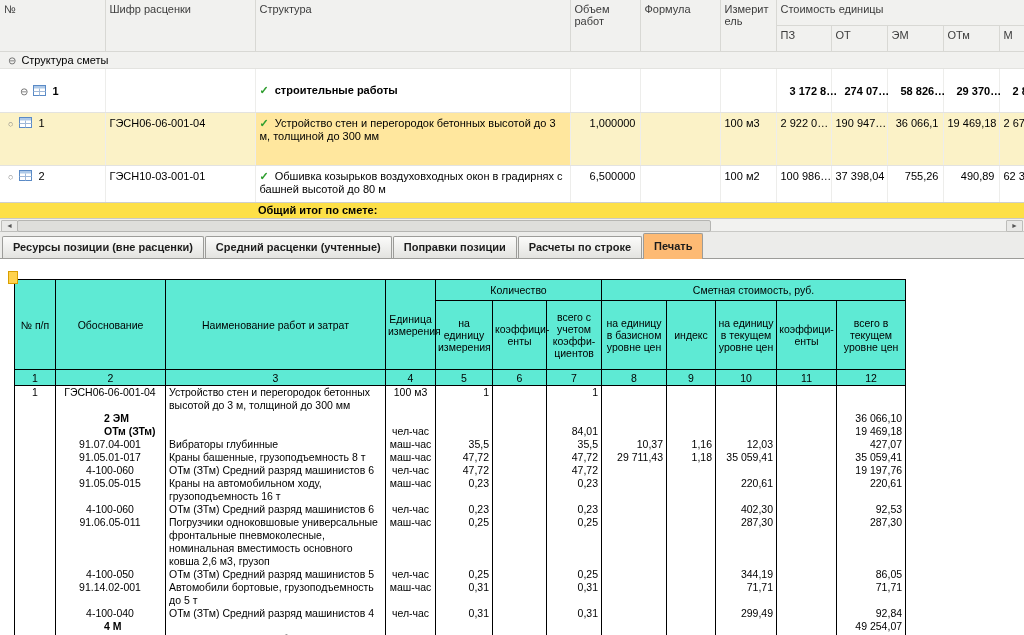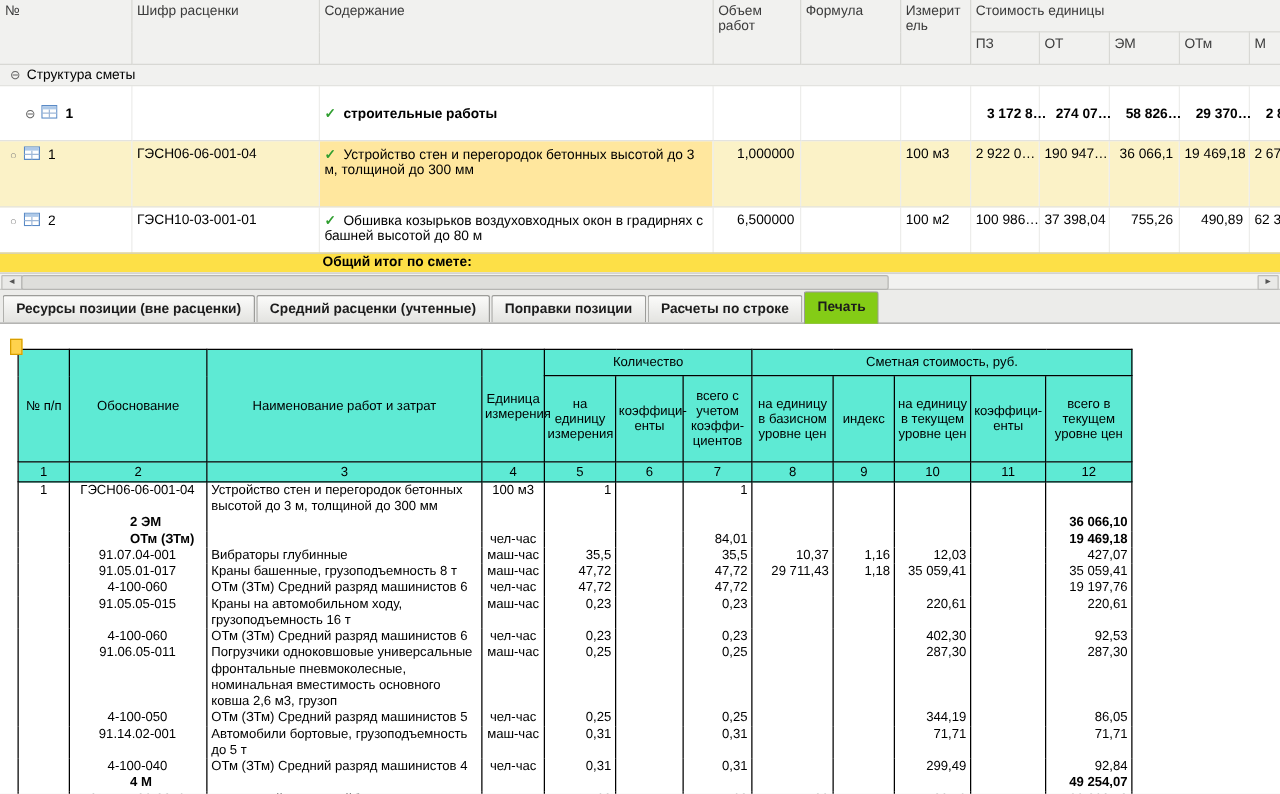--- a/index.html
+++ b/index.html
@@ -41,39 +41,39 @@
   .sbtn.left{left:1px;}
   .sbtn.right{right:1px;}
   .sthumb{position:absolute;top:1px;left:17px;width:692px;height:10px;background:#dededb;border:1px solid #b5b5b2;border-radius:2px;}
 
   
   .tabs{position:relative;width:1024px;height:26px;background:#ececea;display:flex;align-items:flex-end;
         padding-left:2px;box-sizing:border-box;}
   .tab{flex:0 0 auto;border:1px solid #9c9c99;border-bottom:none;border-radius:2px 2px 0 0;
        background:linear-gradient(#fbfbfa,#e3e3e0);padding:0 10px;height:21px;line-height:20px;
        margin-right:1px;color:#1c1c1c;white-space:nowrap;cursor:default;font-weight:bold;}
-  .tab.active{background:#84cc16;height:25px;line-height:24px;position:relative;z-index:3;margin-bottom:-1px;}
+  .tab.active{background:#fdba74;height:25px;line-height:24px;position:relative;z-index:3;margin-bottom:-1px;}
 
   
   .print-panel{position:relative;width:1024px;height:377px;background:#fff;border-top:1px solid #9c9c99;
                box-sizing:border-box;overflow:hidden;}
   .corner-marker{position:absolute;left:8px;top:12px;width:8px;height:11px;background:#ffd24d;border:1px solid #d99f00;}
   table.print{border-collapse:collapse;table-layout:fixed;width:891px;margin:20px 0 0 14px;font-size:10.5px;}
   table.print th{border:1px solid #000;font-weight:normal;text-align:center;vertical-align:middle;
                  padding:1px 2px;line-height:12px;background:#5eead4;}
   table.print tr.ph1 th{height:18px;}
   table.print tr.ph2 th{height:66px;}
   table.print tr.ph3 th{height:13px;}
   table.print tbody td{border-left:1px solid #000;border-right:1px solid #000;padding:0 3px;
                        line-height:13px;vertical-align:top;}
   table.print tbody td:nth-child(1){text-align:center;}
   table.print tbody td:nth-child(2){text-align:center;padding-right:4px;white-space:nowrap;}
   table.print tbody tr.pos td:nth-child(2){text-align:center;}
   table.print tbody tr.sec td:nth-child(2){text-align:left;padding-left:48px;font-weight:bold;}
-  table.print tbody tr.sec td:nth-child(12){font-weight:bold;margin-top:20px;}
+  table.print tbody tr.sec td:nth-child(12){font-weight:normal;margin-top:20px;}
   table.print tbody td:nth-child(3){text-align:left;}
   table.print tbody td:nth-child(4){text-align:center;}
   table.print tbody td:nth-child(n+5){text-align:right;}
 </style>
 </head>
 <body>
 
 <div class="top-section">
   <table class="grid">
     <colgroup>
@@ -86,21 +86,21 @@
       <col style="width:55px">
         <col style="width:56px">
         <col style="width:56px">
       <col style="width:56px">
         <col style="width:56px">
     </colgroup>
     <thead>
       <tr>
         <th rowspan="2">№</th>
         <th rowspan="2">Шифр расценки</th>
-        <th rowspan="2">Содержание</th>
+        <th rowspan="2">Структура</th>
         <th rowspan="2">Объем работ</th>
         <th rowspan="2">Формула</th>
         <th rowspan="2" class="wrap-any">Измеритель</th>
         <th colspan="5">Стоимость единицы</th>
       </tr>
       <tr>
         <th>ПЗ</th>
         <th>ОТ</th>
         <th>ЭМ</th>
         <th>ОТм</th>

